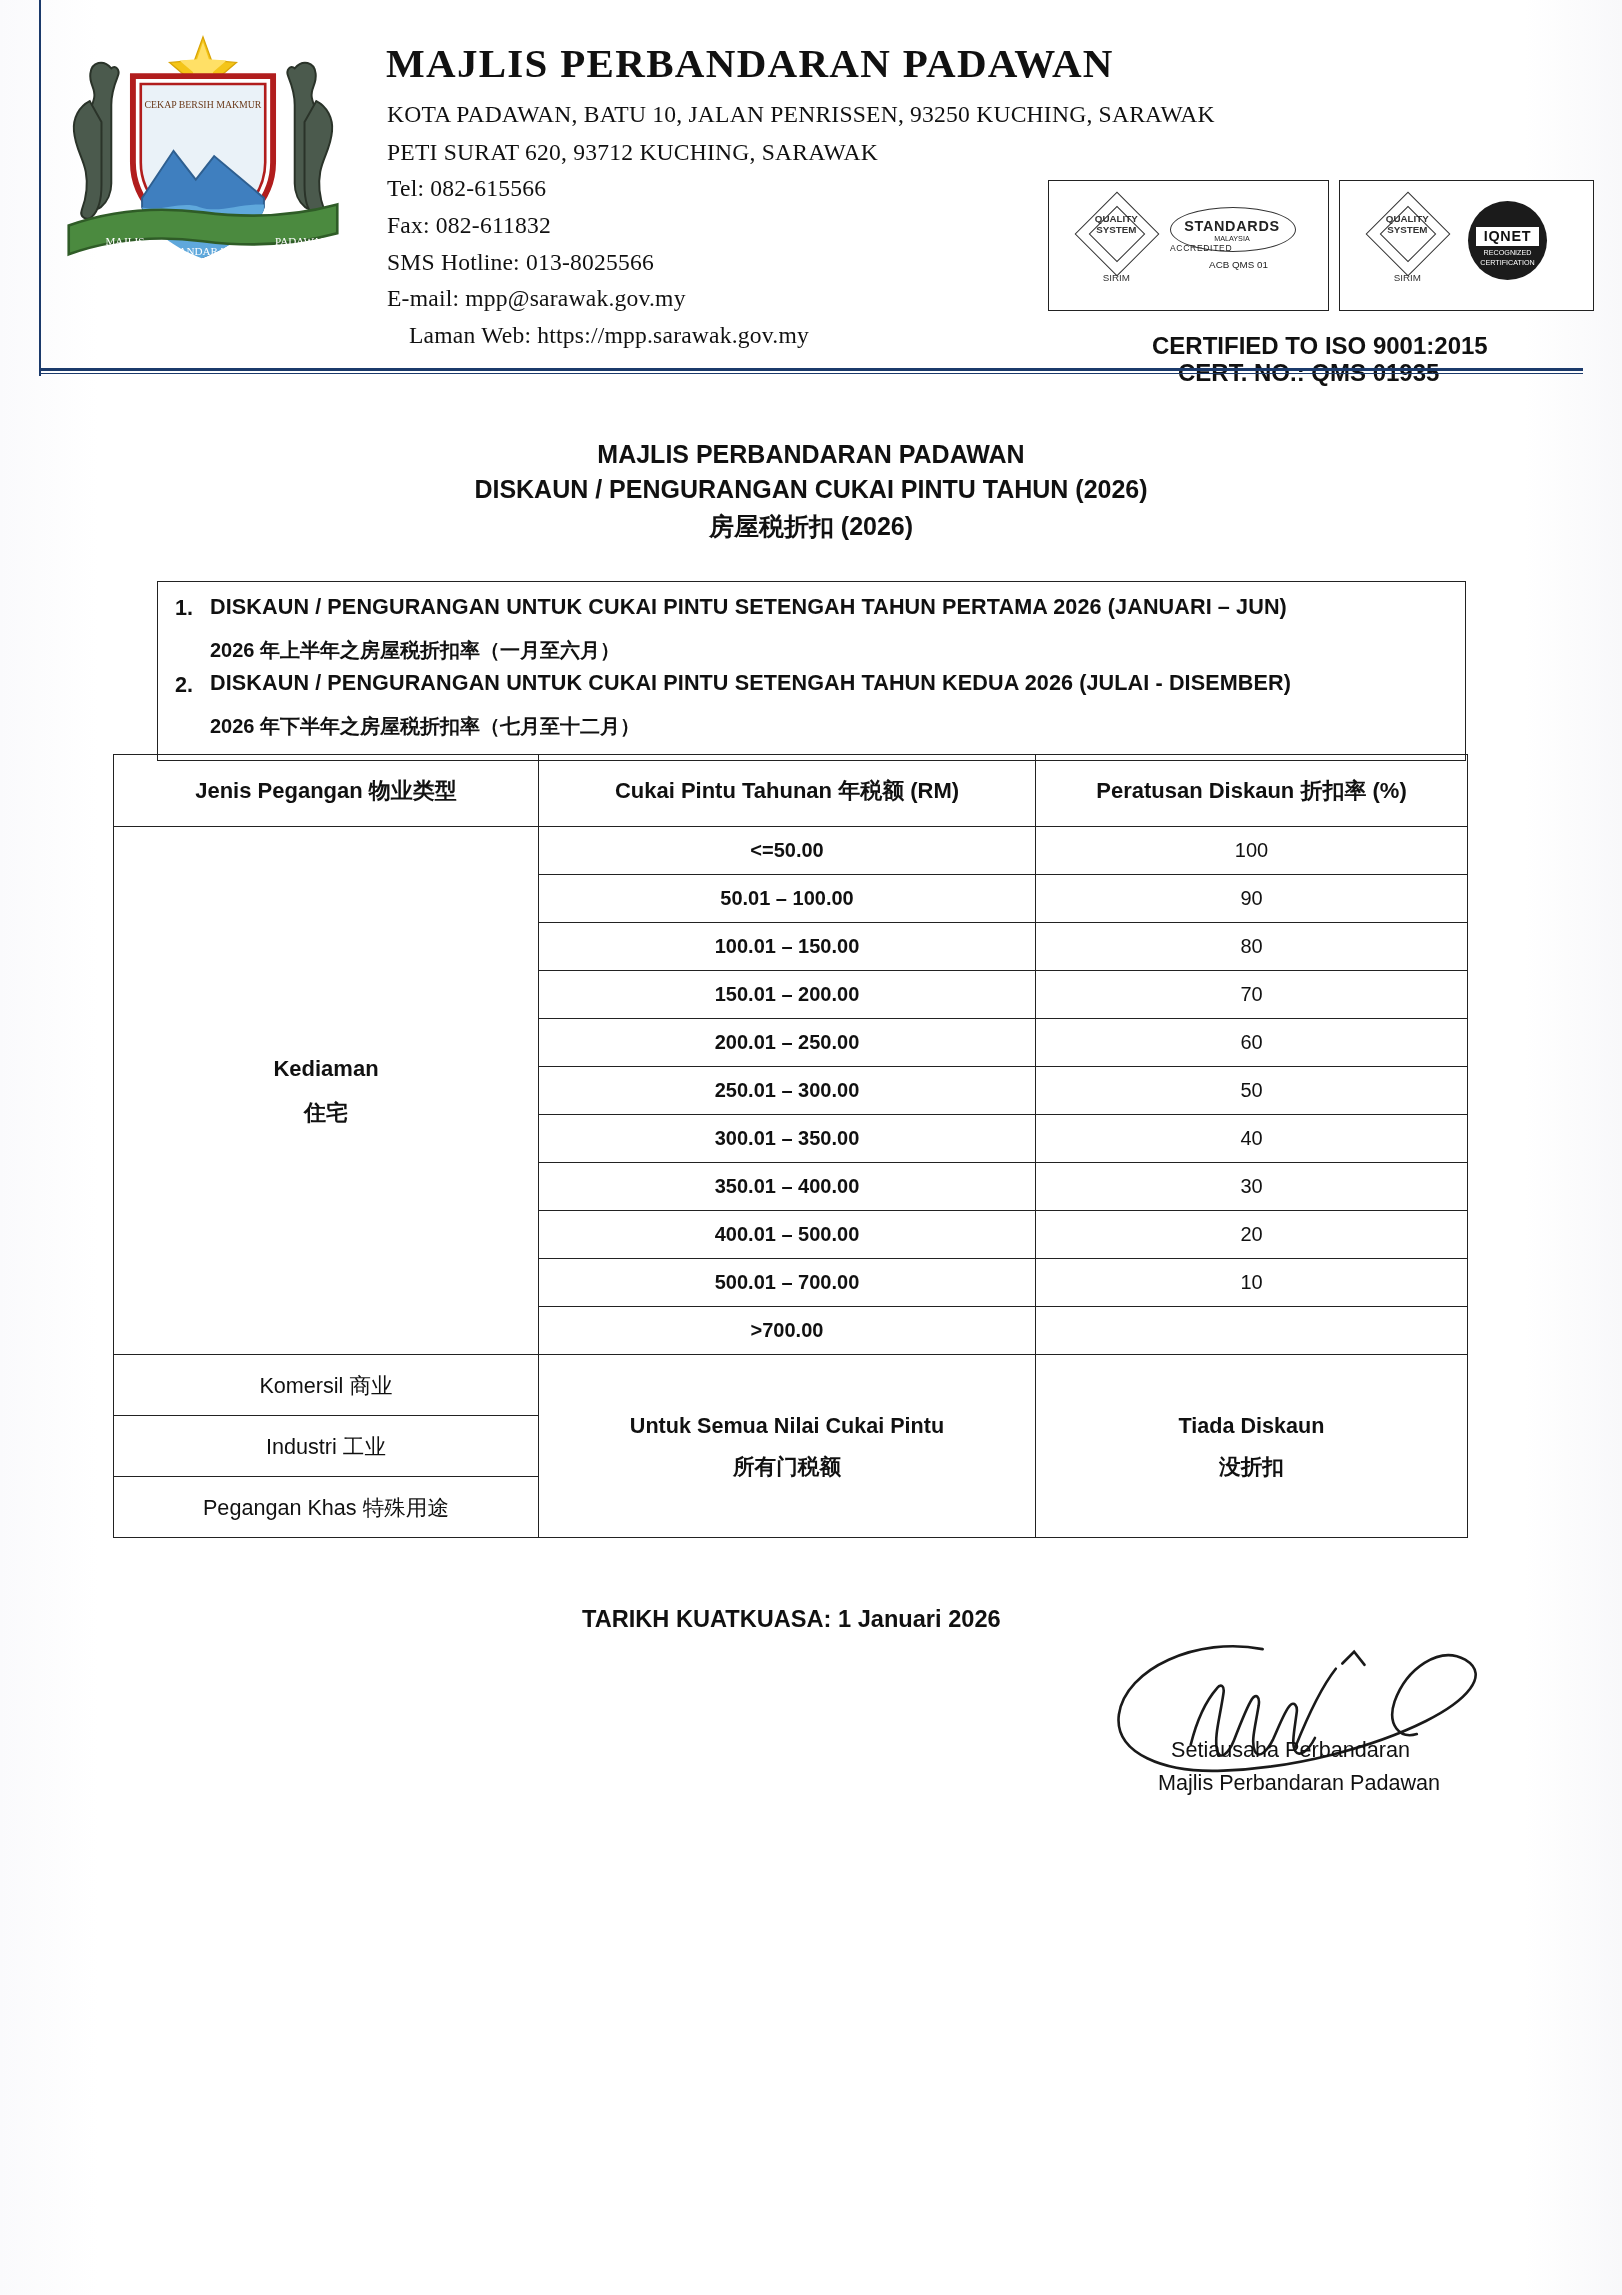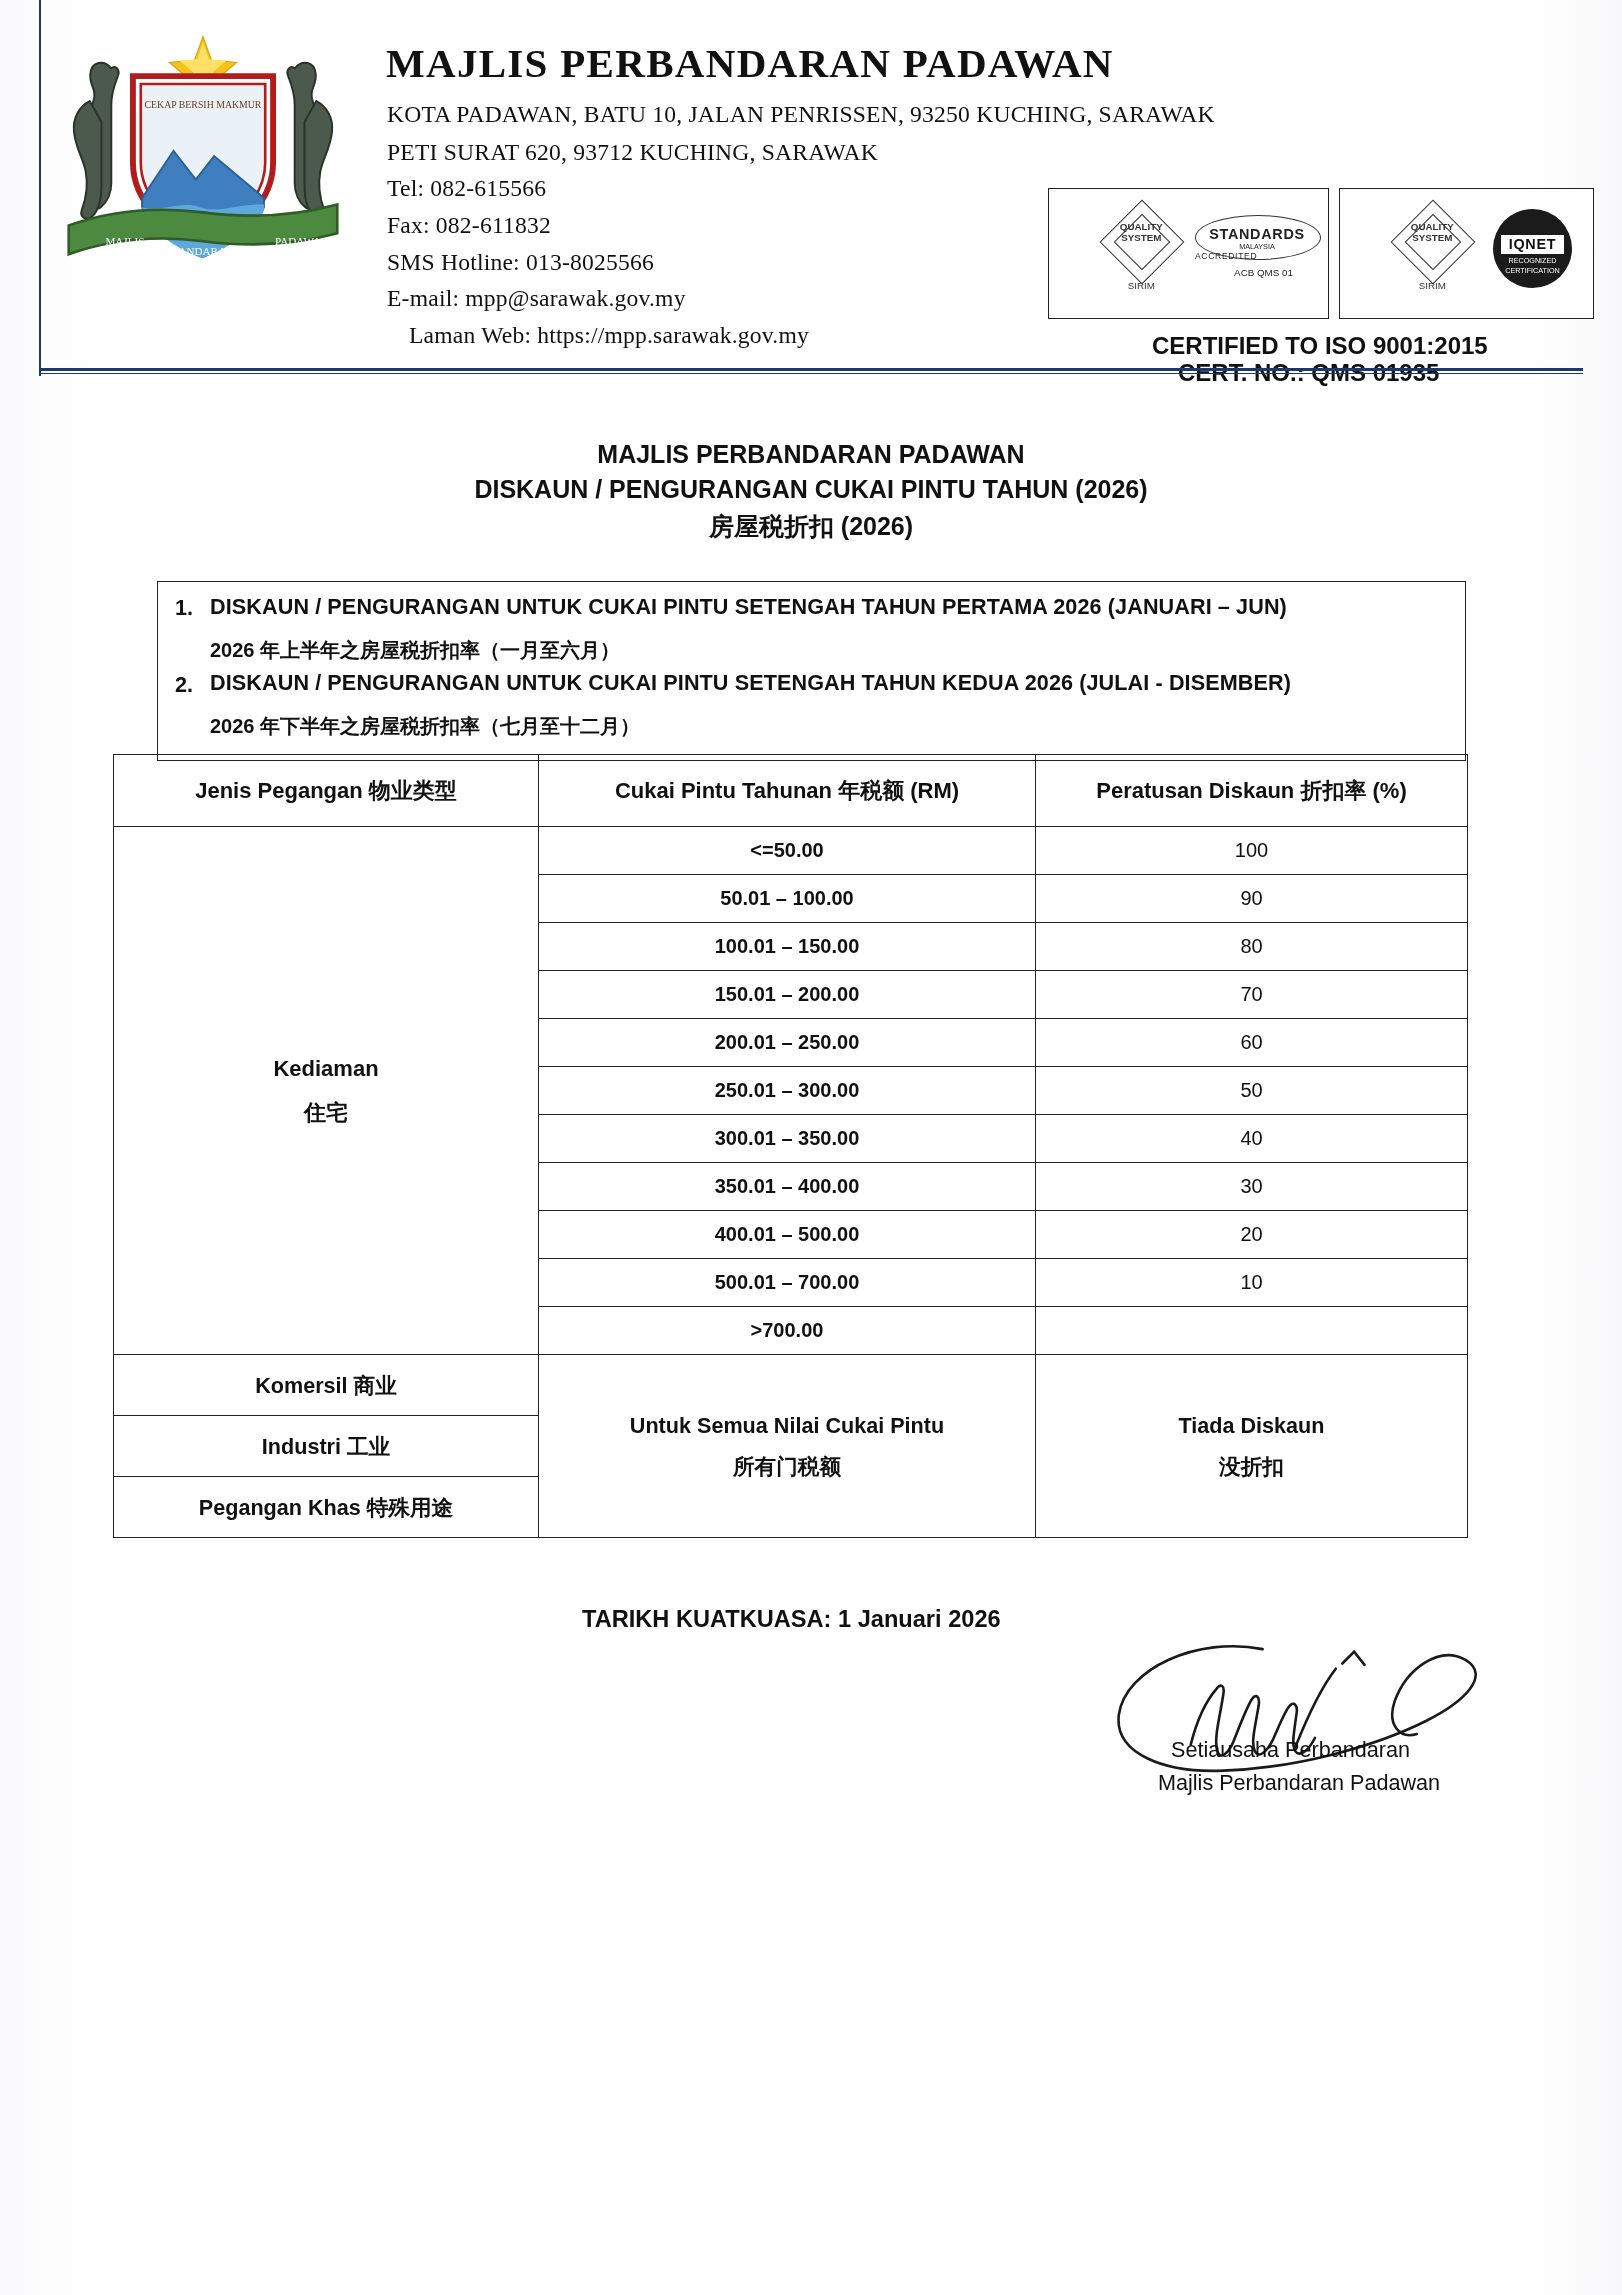--- a/index.html
+++ b/index.html
@@ -60,25 +60,24 @@
   .addr.l1 { top: 101px; }
   .addr.l2 { top: 139px; }
   .addr.l3 { top: 175px; }
   .addr.l4 { top: 212px; }
   .addr.l5 { top: 249px; }
   .addr.l6 { top: 285px; }
   .addr.l7 { top: 322px; margin-left: 22px; }
 
   .cert-box {
     position: absolute;
-    top: 188px;
+    top: 180px;
     border: 1.3px solid #222;
     background: #fff;
     box-sizing: border-box;
-    padding-left: 25px;
   }
   .cert-box.b1 { left: 1048px; width: 281px; height: 131px; }
   .cert-box.b2 { left: 1339px; width: 255px; height: 131px; }
   .cert-inner {
     position: relative;
     width: 100%; height: 100%;
   }
   .qsys {
     position: absolute;
     left: 18.3px; top: 14.4px;
@@ -318,21 +317,21 @@
     font-weight: normal;
     height: 47px;
   }
   .kediaman {
     font-size: 22px;
     font-weight: bold;
     line-height: 2.0;
   }
   .type-cell {
     font-size: 21.6px;
-    font-weight: bold;
+    font-weight: normal;
     height: 60px;
   }
   .allval {
     font-size: 21.6px;
     font-weight: bold;
     line-height: 1.9;
   }
   .nodisc {
     font-size: 21.6px;
     font-weight: bold;

